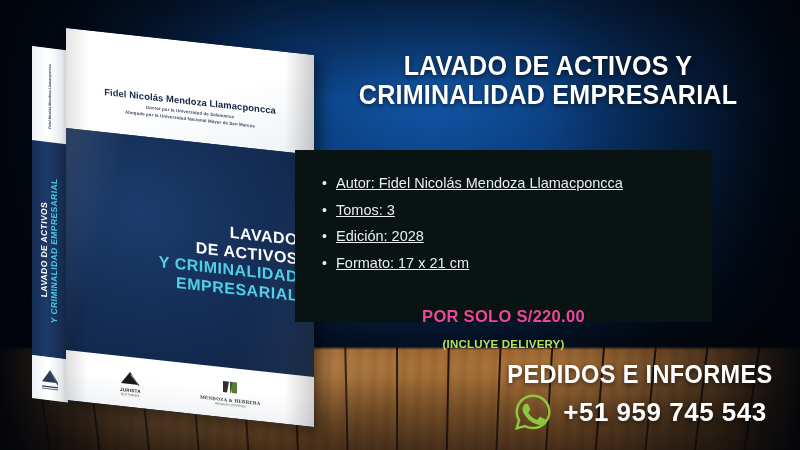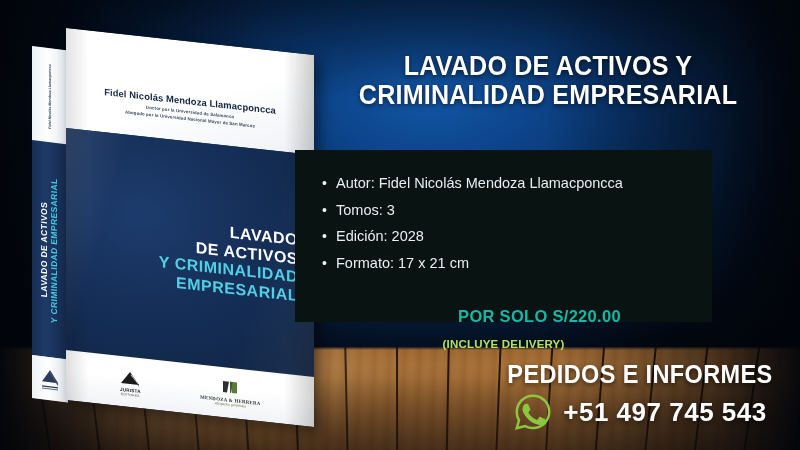--- a/index.html
+++ b/index.html
@@ -169,26 +169,26 @@
   }
 
   .info-panel {
     position:absolute; left:295px; top:150px; width:417px; height:172px;
     background:#081312;
   }
 
   .bullets { position:absolute; left:322px; top:176px; width:400px; }
   .bullet { display:flex; align-items:flex-start; color:#e9eef0; font-size:14.5px; line-height:1.0; margin-bottom:12px; }
   .bullet .dot { width:14px; flex:0 0 14px; color:#e9eef0; font-size:14px; line-height:1.05; }
-  .bullet .txt { flex:1; }
+  .bullet .txt { flex:1;text-decoration:underline; }
 
   .price {
     position:absolute; left:295px; top:307px; width:417px;
-    text-align:center; color:#14b8a6;
-    font-size:16.5px; font-weight:700; letter-spacing:.3px;margin-left:36px;
+    text-align:center; color:#ec4899;
+    font-size:16.5px; font-weight:700; letter-spacing:.3px;
   }
   .price-note {
     position:absolute; left:295px; top:338px; width:417px;
     text-align:center; color:#b9e05c;
     font-size:11.5px; font-weight:700; letter-spacing:.2px;
   }
 
   .orders {
     position:absolute; left:480px; top:360px; width:320px;
     text-align:center; color:#ffffff;
@@ -331,16 +331,16 @@
 
   <div class="price">POR SOLO S/220.00</div>
   <div class="price-note">(INCLUYE DELIVERY)</div>
 
   <div class="orders">PEDIDOS E INFORMES</div>
   <div class="contact">
     <svg class="wa-icon" viewBox="0 0 48 48">
       <path d="M24 4.5 C13.2 4.5 4.5 13.2 4.5 24 c0 3.6 1 7 2.7 9.9 L4.5 43.5 l10-2.6 c2.8 1.5 6 2.4 9.5 2.4 c10.8 0 19.5-8.7 19.5-19.5 S34.8 4.5 24 4.5 Z" fill="none" stroke="#8dc63f" stroke-width="3"></path>
       <path d="M18.4 15.2 c-.5-1.1-1-1.1-1.5-1.1 h-1.3 c-.45 0-1.2.17-1.8.85 c-.62.68-2.36 2.3-2.36 5.6 c0 3.3 2.42 6.5 2.76 6.95 c.34.45 4.7 7.5 11.6 10.2 c5.74 2.26 6.9 1.8 8.15 1.7 c1.24-.11 4-1.63 4.6-3.2 c.56-1.58.56-2.93.4-3.2 c-.17-.28-.62-.45-1.3-.79 c-.68-.34-4-1.97-4.62-2.2 c-.62-.22-1.07-.34-1.52.34 c-.45.68-1.74 2.2-2.13 2.64 c-.4.45-.79.5-1.46.17 c-.68-.34-2.86-1.05-5.45-3.36 c-2.01-1.8-3.37-4.02-3.77-4.7 c-.4-.68-.04-1.05.3-1.39 c.3-.3.68-.79 1.01-1.18 c.34-.4.45-.68.68-1.13 c.22-.45.11-.85-.06-1.18 c-.17-.34-1.49-3.66-2.04-4.98 Z" fill="#8dc63f"></path>
     </svg>
-    <span class="phone">+51 497 745 543</span>
+    <span class="phone">+51 959 745 543</span>
   </div>
 
 </div>
 
 </body></html>

